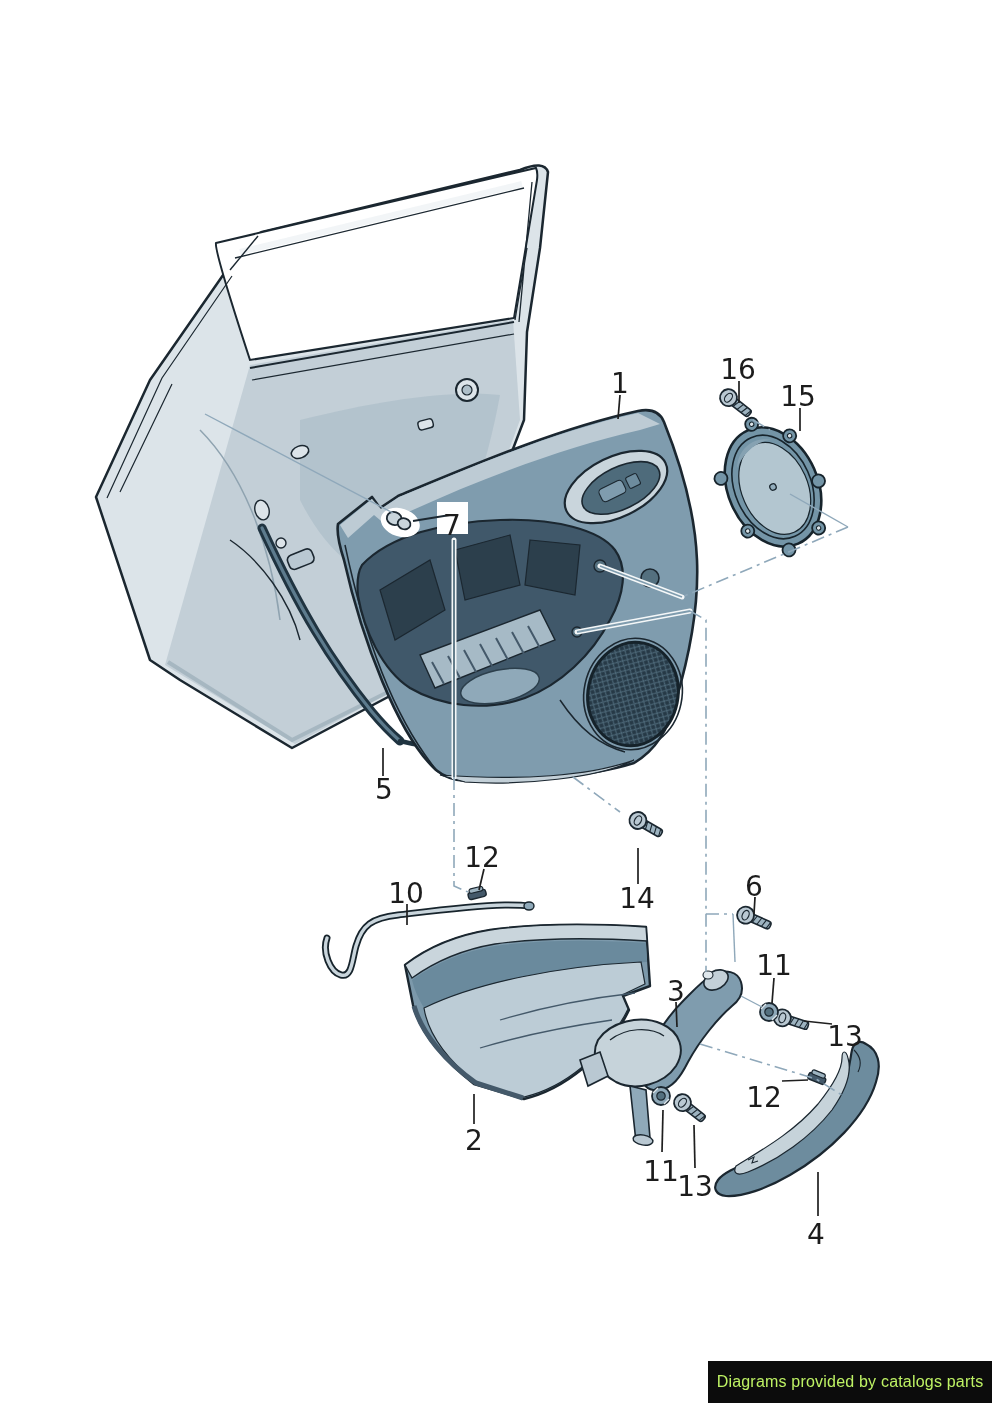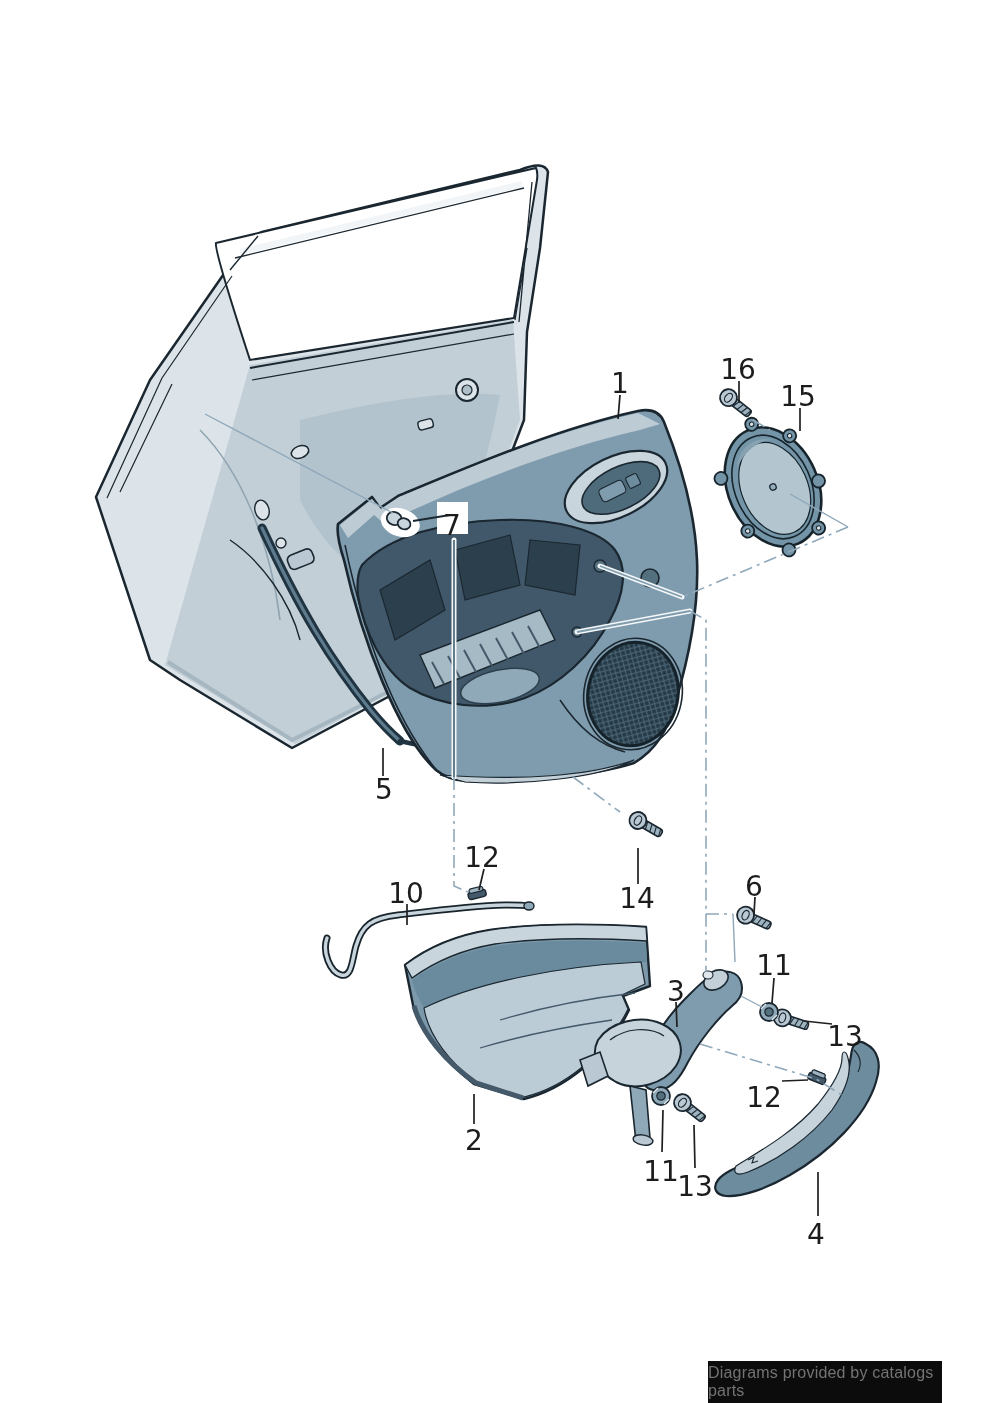--- a/index.html
+++ b/index.html
@@ -5,22 +5,22 @@
   html,body{margin:0;padding:0;background:#ffffff;}
   .stage{position:relative;width:992px;height:1403px;background:#fff;overflow:hidden;
          font-family:"DejaVu Sans", sans-serif;}
   svg{display:block;}
   .part-label{font:28px "DejaVu Sans", sans-serif;fill:#1c1c1c;cursor:pointer;}
   .label-leader{stroke:#1f1f1f;stroke-width:1.7;}
   .align-dash{stroke:#8fa8ba;stroke-width:1.6;fill:none;stroke-dasharray:13 5 3 5;}
   .align-solid{stroke:#8fa8ba;stroke-width:1.4;fill:none;}
   .wleader{stroke:#f4f7f8;stroke-width:5;fill:none;stroke-linecap:round;}
   .outline{stroke:#1b2730;fill:none;}
-  .watermark{position:absolute;left:708px;top:1361px;width:234px;height:42px;
-             background:#0c0c0c;color:#737373;display:flex;align-items:center;
+  .watermark{position:absolute;left:708px;top:1361px;width:284px;height:42px;
+             background:#0c0c0c;color:#bef264;display:flex;align-items:center;
              justify-content:center;font:16px "Liberation Sans", sans-serif;letter-spacing:.2px;}
 </style>
 </head>
 <body>
 
 <div class="stage">
 <svg width="992" height="1403" viewBox="0 0 992 1403">
   <defs>
     <pattern id="mesh" width="7" height="7" patternUnits="userSpaceOnUse" patternTransform="rotate(18)">
       <rect width="7" height="7" fill="#263946"></rect>

